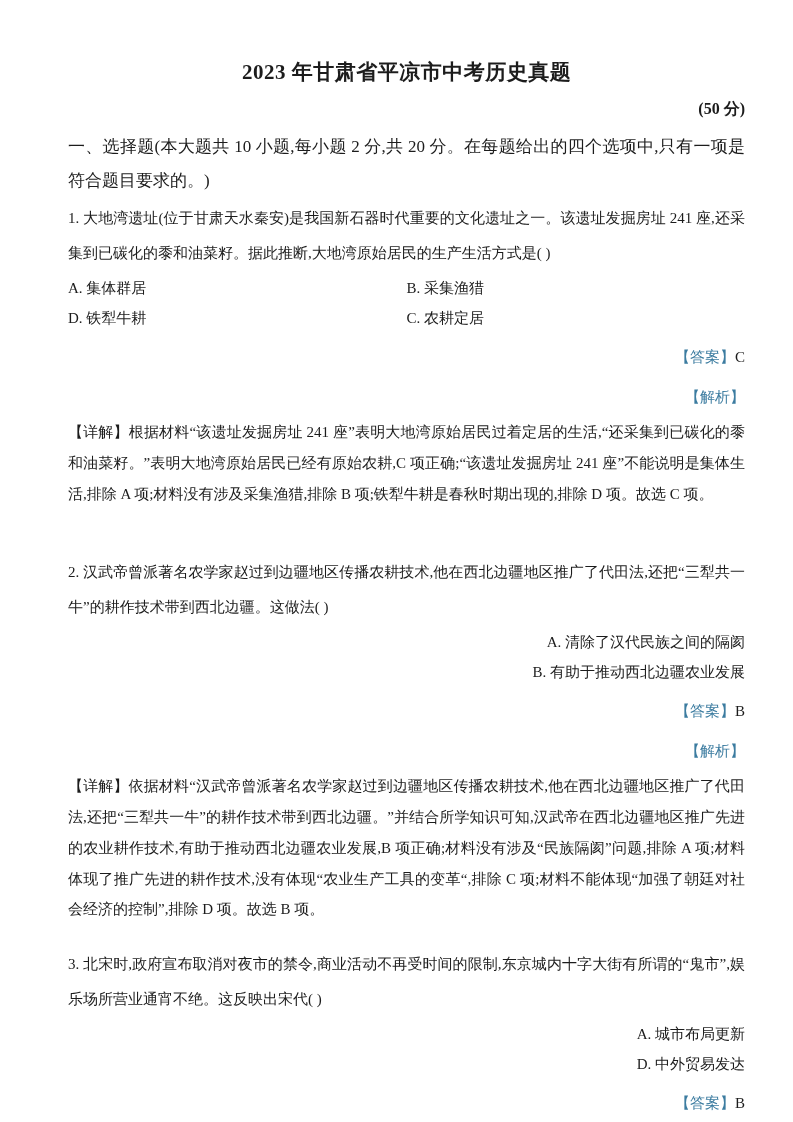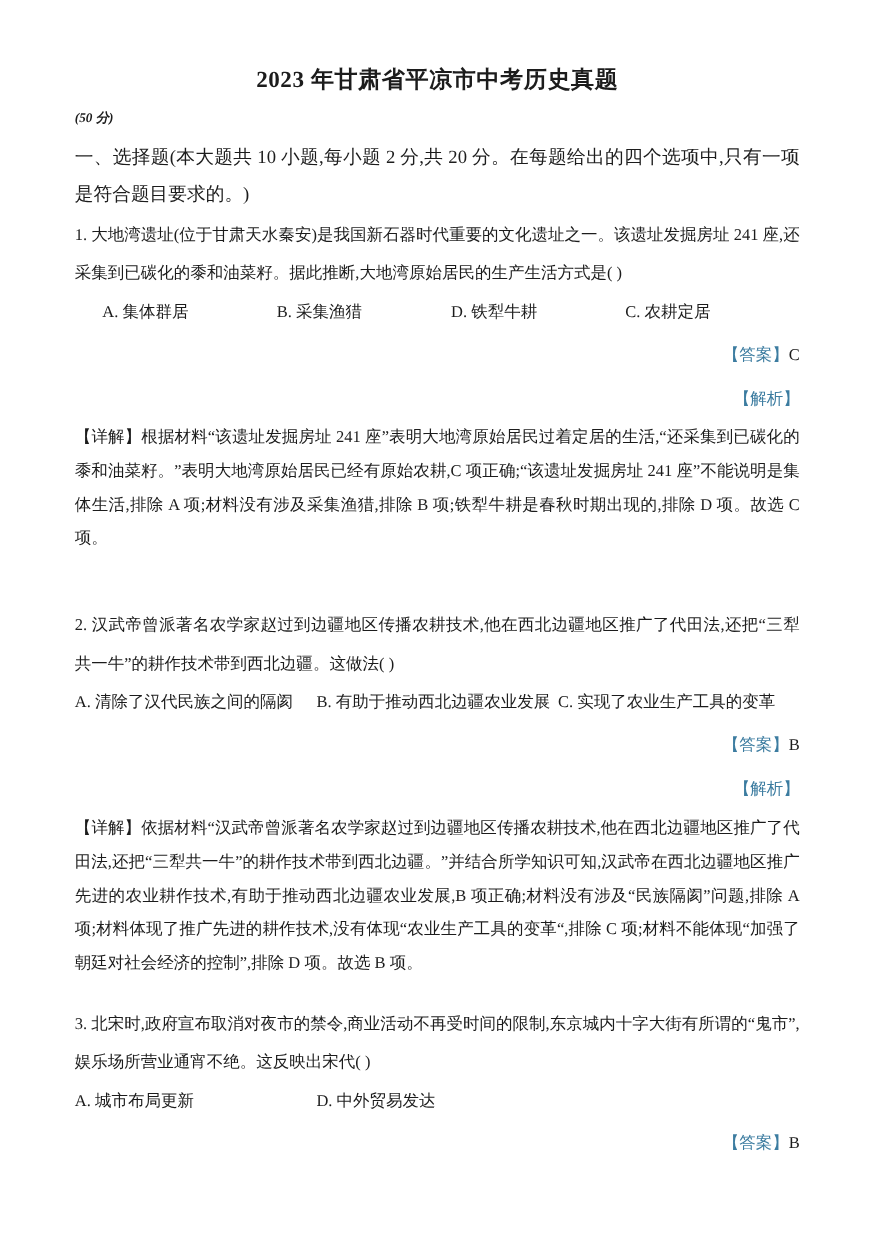--- a/index.html
+++ b/index.html
@@ -11,37 +11,36 @@
     width: 793px;
     height: 1122px;
     overflow: hidden;
     font-family: "Liberation Serif", "DejaVu Serif", serif;
     color: #1c1c1c;
   }
   .page {
     box-sizing: border-box;
     width: 793px;
     height: 1122px;
-    padding: 58px 66px 0 68px;
+    padding: 58px 48px 0 68px;
     background: #ffffff;
   }
   .doc-title {
     text-align: center;
     font-size: 21px;
     font-weight: bold;
     line-height: 1.35;
     letter-spacing: 0.5px;
     margin: 0;
   }
   .score-line {
-    text-align: left;
-    font-size: 12px;
+    text-align: right;
+    font-size: 16px;
     font-weight: bold;
     margin: 13px 0 0 0;
-    font-style: italic;
   }
   .section-heading {
     font-size: 17px;
     font-weight: normal;
     line-height: 2.0;
     text-align: justify;
     margin: 10px 0 0 0;
   }
   .q-block { margin: 0; }
   .q-block.q1 { margin-top: 3px; }
@@ -52,22 +51,22 @@
     line-height: 2.33;
     text-align: justify;
     margin: 0;
   }
   .options {
     display: grid;
     font-size: 15px;
     line-height: 2.0;
     margin-top: 2px;
   }
-  .options.cols-4 { grid-template-columns: repeat(4, 1fr); margin-left: 25px; }
-  .options.cols-2 { grid-template-columns: repeat(3, 1fr); }
+  .options.cols-4 { grid-template-columns: repeat(2, 1fr); }
+  .options.cols-2 { grid-template-columns: repeat(1, 1fr); text-align: right; }
   .options .option { white-space: nowrap; }
   .meta-line {
     font-size: 15px;
     line-height: 1.4;
     margin: 14px 0 0 0;
     text-align: right;
   }
   .meta-line.analysis { margin-top: 19px; }
   .accent { color: #3c7ca0; }
   .detail {
@@ -97,21 +96,20 @@
     <p class="meta-line"><span class="accent">【答案】</span><span>C</span></p>
     <p class="meta-line analysis"><span class="accent">【解析】</span></p>
     <p class="detail"><span>【详解】</span><span>根据材料“该遗址发掘房址 241 座”表明大地湾原始居民过着定居的生活,“还采集到已碳化的黍和油菜籽。”表明大地湾原始居民已经有原始农耕,C 项正确;“该遗址发掘房址 241 座”不能说明是集体生活,排除 A 项;材料没有涉及采集渔猎,排除 B 项;铁犁牛耕是春秋时期出现的,排除 D 项。故选 C 项。</span></p>
   </div>
 
   <div class="q-block q2">
     <p class="stem">2. 汉武帝曾派著名农学家赵过到边疆地区传播农耕技术,他在西北边疆地区推广了代田法,还把“三犁共一牛”的耕作技术带到西北边疆。这做法(      )</p>
     <div class="options cols-2">
       <span class="option">A. 清除了汉代民族之间的隔阂</span>
       <span class="option">B. 有助于推动西北边疆农业发展</span>
-      <span class="option">C. 实现了农业生产工具的变革</span>
     </div>
     <p class="meta-line"><span class="accent">【答案】</span><span>B</span></p>
     <p class="meta-line analysis"><span class="accent">【解析】</span></p>
     <p class="detail"><span>【详解】</span><span>依据材料“汉武帝曾派著名农学家赵过到边疆地区传播农耕技术,他在西北边疆地区推广了代田法,还把“三犁共一牛”的耕作技术带到西北边疆。”并结合所学知识可知,汉武帝在西北边疆地区推广先进的农业耕作技术,有助于推动西北边疆农业发展,B 项正确;材料没有涉及“民族隔阂”问题,排除 A 项;材料体现了推广先进的耕作技术,没有体现“农业生产工具的变革“,排除 C 项;材料不能体现“加强了朝廷对社会经济的控制”,排除 D 项。故选 B 项。</span></p>
   </div>
 
   <div class="q-block q3">
     <p class="stem">3. 北宋时,政府宣布取消对夜市的禁令,商业活动不再受时间的限制,东京城内十字大街有所谓的“鬼市”,娱乐场所营业通宵不绝。这反映出宋代(      )</p>
     <div class="options cols-2">
       <span class="option">A. 城市布局更新</span>

